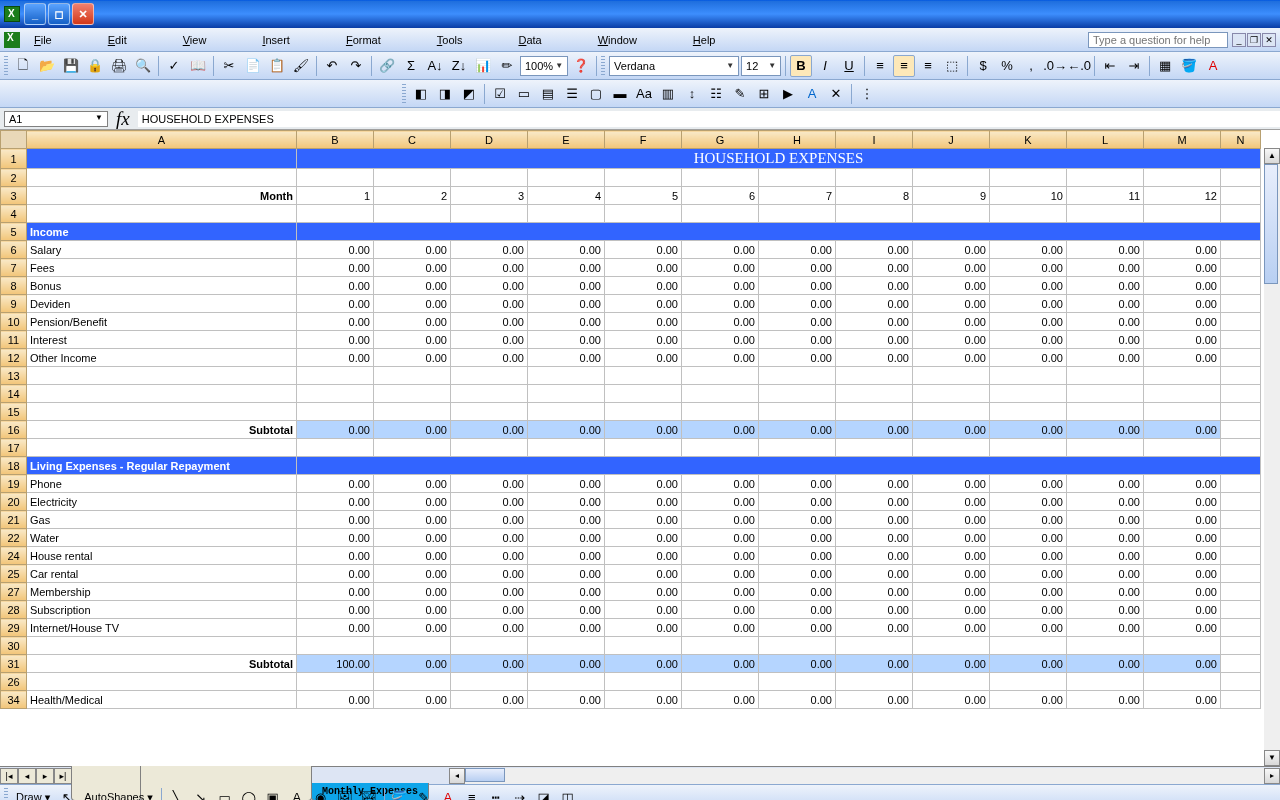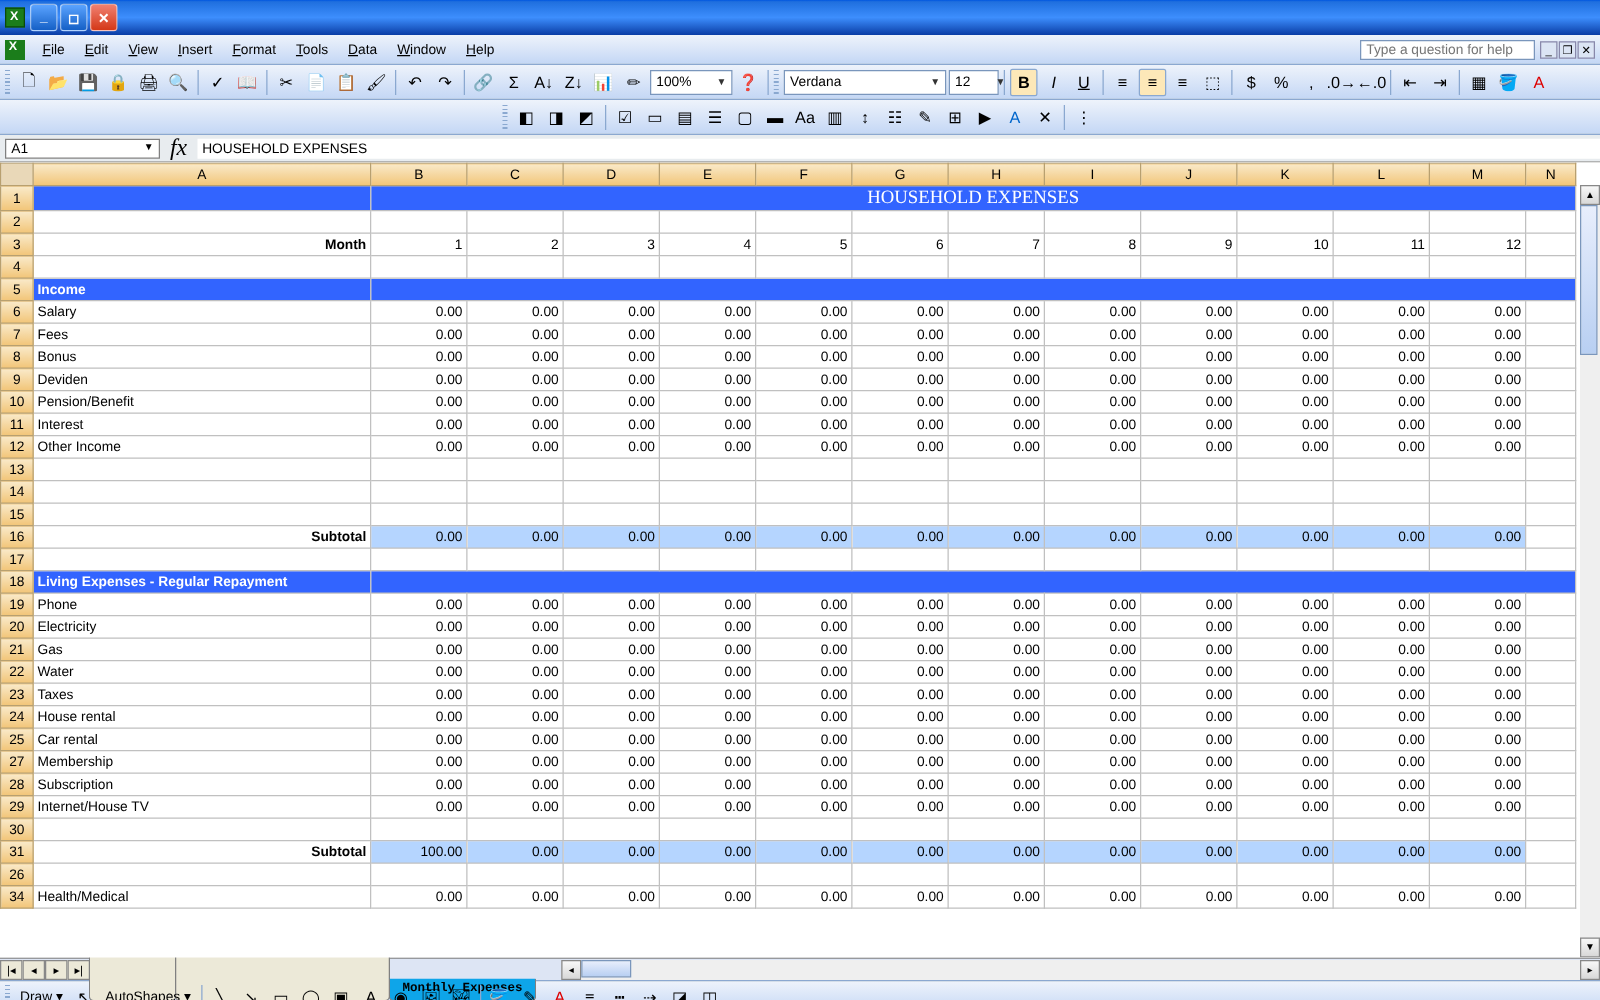--- a/index.html
+++ b/index.html
@@ -22,28 +22,28 @@
 .menuitem { padding: 2px 8px; cursor: pointer; }
 .menuitem u { text-decoration: underline; }
 .helpbox { margin-left: auto; background: white; border: 1px solid #7a96bc; padding: 1px 4px; width: 140px; color: #888; font-size: 11px; }
 .docwinbtns { display: flex; margin-left: 4px; gap: 1px; }
 .docwinbtn { width: 14px; height: 14px; border: 1px solid #88a; font-size: 9px; text-align: center; background: #dce5f4; cursor: pointer; line-height: 12px; }
 
 
 .toolbar { background: linear-gradient(to bottom, #eef3fb, #c4d7f5); height: 28px; display: flex; align-items: center; padding: 2px 4px; gap: 2px; border-bottom: 1px solid #8ba8d0; }
 .tbtn { width: 22px; height: 22px; border: 1px solid transparent; display: flex; align-items: center; justify-content: center; cursor: pointer; font-size: 13px; border-radius: 2px; }
 .tsep { width: 1px; height: 20px; background: #8aa8d0; margin: 0 2px; }
-.tdrop { border: 1px solid #7a96bc; background: white; padding: 1px 4px; height: 20px; display: flex; align-items: center; gap: 20px; }
+.tdrop { border: 1px solid #7a96bc; background: white; padding: 1px 4px; height: 20px; display: flex; align-items: center; gap: 2px; }
 .tdrop .arrow { font-size: 8px; color: #333; }
 .handle { width: 4px; height: 20px; background: repeating-linear-gradient(to bottom, #8aa8d0 0 1px, transparent 1px 3px); margin-right: 2px; }
 .toolbar2 { justify-content: center; }
 
 
 .formulabar { background: #e8ecef; height: 22px; display: flex; align-items: center; border-bottom: 1px solid #a0a0a0; }
-.namebox { width: 124px; background: white; border: 1px solid #808080; padding: 1px 4px; margin-left: 4px; display: flex; }
+.namebox { width: 104px; background: white; border: 1px solid #808080; padding: 1px 4px; margin-left: 4px; display: flex; }
 .namebox .nbarrow { margin-left: auto; font-size: 8px; }
 .fxlabel { margin: 0 8px; font-style: italic; font-family: 'Times New Roman', serif; font-size: 19px; }
 .formulainput { flex: 1; background: white; padding: 2px 4px; }
 
 
 .gridwrap { position: relative; height: 636px; overflow: hidden; background: white; }
 .grid-table { border-collapse: collapse; table-layout: fixed; }
 .colhead, .rowhead, .cornerhead { background: linear-gradient(to bottom, #f9e9c8, #f2c578); border: 1px solid #b8a070; text-align: center; font-size: 11px; font-weight: normal; height: 18px; cursor: pointer; }
 .rowhead { width: 26px; }
 .cornerhead { width: 26px; background: #e9d8b8; }
@@ -87,21 +87,21 @@
   <div class="icon"></div>
   <div class="winbtns">
     <div class="winbtn min">_</div>
     <div class="winbtn max">◻</div>
     <div class="winbtn close">✕</div>
   </div>
 </div>
 
 <div class="menubar">
   <div class="appicon"></div>
-  <div id="menus" style="display: flex;">
+  <div id="menus" style="display: flex; gap: 40px;">
       <div class="menuitem"><u>F</u>ile</div>
       <div class="menuitem"><u>E</u>dit</div>
       <div class="menuitem"><u>V</u>iew</div>
       <div class="menuitem"><u>I</u>nsert</div>
       <div class="menuitem"><u>F</u>ormat</div>
       <div class="menuitem"><u>T</u>ools</div>
       <div class="menuitem"><u>D</u>ata</div>
       <div class="menuitem"><u>W</u>indow</div>
       <div class="menuitem"><u>H</u>elp</div>
     </div>
@@ -581,37 +581,20 @@
           <td class="cell num">0.00</td>
           <td class="cell num">0.00</td>
           <td class="cell num">0.00</td>
           <td class="cell num">0.00</td>
           <td class="cell num">0.00</td>
           <td class="cell num">0.00</td>
           <td class="cell num">0.00</td>
           <td class="cell"></td>
         </tr>
         <tr class="">
-          <th class="rowhead">23</th>
-          <td class="cell labelcell">Taxes</td>
-          <td class="cell num">0.00</td>
-          <td class="cell num">0.00</td>
-          <td class="cell num">0.00</td>
-          <td class="cell num">0.00</td>
-          <td class="cell num">0.00</td>
-          <td class="cell num">0.00</td>
-          <td class="cell num">0.00</td>
-          <td class="cell num">0.00</td>
-          <td class="cell num">0.00</td>
-          <td class="cell num">0.00</td>
-          <td class="cell num">0.00</td>
-          <td class="cell num">0.00</td>
-          <td class="cell"></td>
-        </tr>
-        <tr class="">
           <th class="rowhead">24</th>
           <td class="cell labelcell">House rental</td>
           <td class="cell num">0.00</td>
           <td class="cell num">0.00</td>
           <td class="cell num">0.00</td>
           <td class="cell num">0.00</td>
           <td class="cell num">0.00</td>
           <td class="cell num">0.00</td>
           <td class="cell num">0.00</td>
           <td class="cell num">0.00</td>

